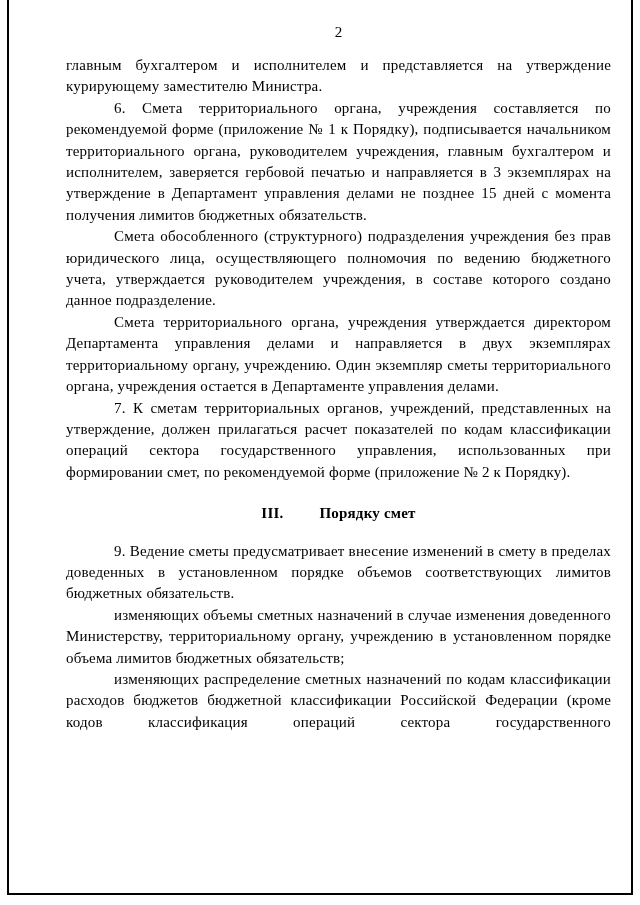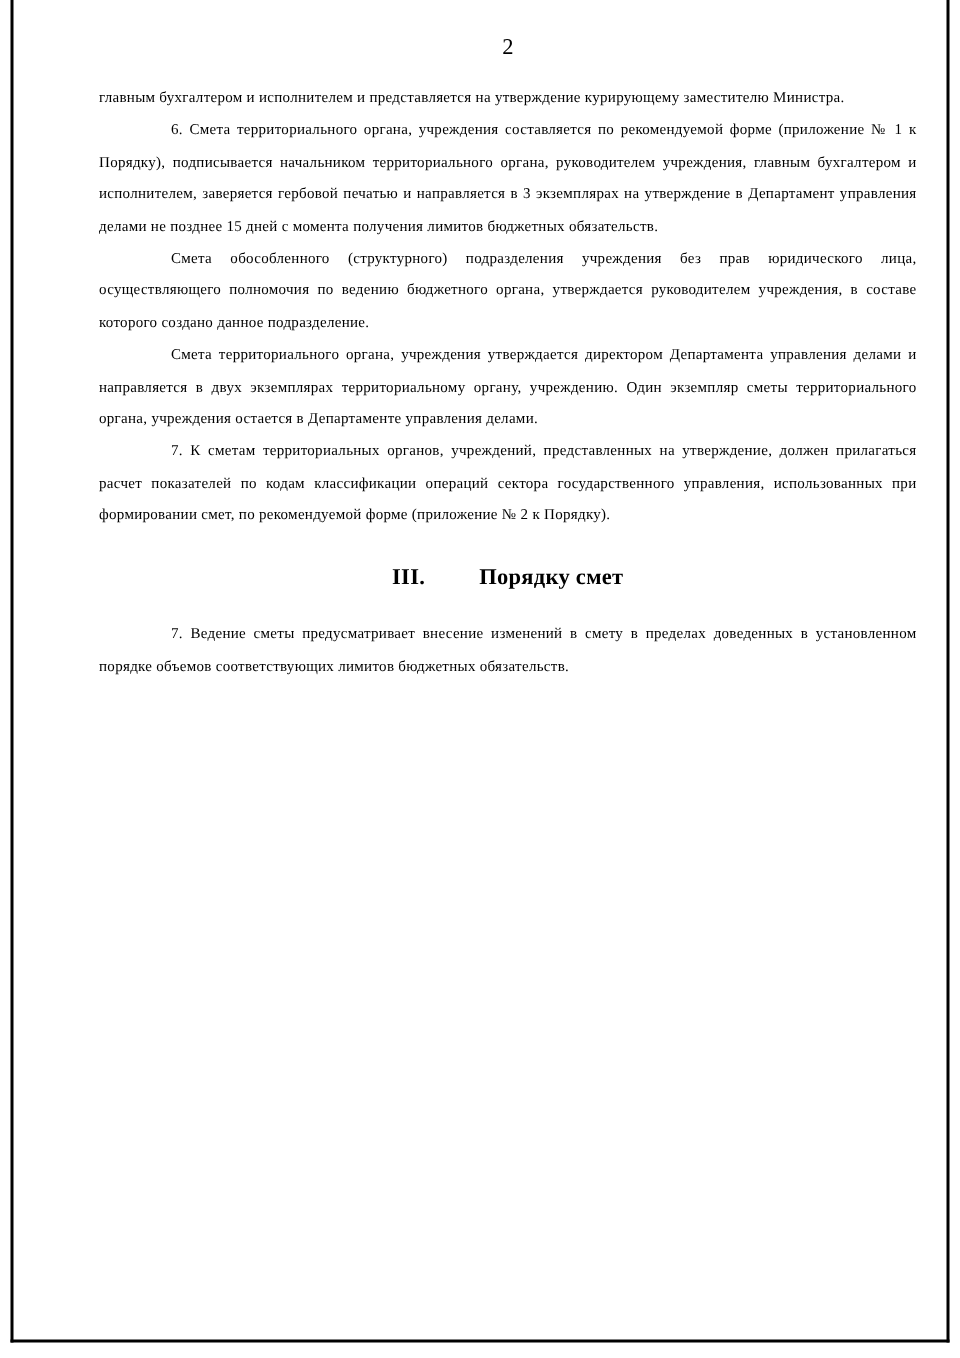--- a/index.html
+++ b/index.html
@@ -41,21 +41,21 @@
     width: 545px;
   }
   .page-num {
     text-align: center;
     font-size: 15px;
     margin-top: 24px;
     margin-bottom: 14px;
   }
   p.para {
     margin: 0;
-    font-size: 10px;
+    font-size: 15px;
     line-height: 21.4px;
     text-align: justify;
     text-indent: 48px;
     letter-spacing: 0.2px;
     hyphens: none;
   }
   p.para.no-indent {
     text-indent: 0;
   }
   p.para.cutoff {
@@ -82,28 +82,30 @@
 
 <div class="content">
 
   <div class="page-num">2</div>
 
   <p class="para no-indent">главным бухгалтером и исполнителем и представляется на утверждение курирующему заместителю Министра.</p>
 
   <p class="para">6. Смета территориального органа, учреждения составляется по рекомендуемой форме (приложение № 1 к Порядку), подписывается начальником территориального органа, руководителем учреждения, главным бухгалтером и исполнителем, заверяется гербовой печатью и направляется в 3 экземплярах на утверждение в Департамент управления делами не позднее 15 дней с момента получения лимитов бюджетных обязательств.</p>
 
 
-  <p class="para">Смета обособленного (структурного) подразделения учреждения без прав юридического лица, осуществляющего полномочия по ведению бюджетного органа, утверждается руководителем учреждения, в составе которого создано данное подразделение.</p>
+  <p class="para">Смета обособленного (структурного) подразделения учреждения без прав юридического лица, осуществляющего полномочия по ведению бюджетного учета, утверждается руководителем учреждения, в составе которого создано данное подразделение.</p>
 
   <p class="para">Смета территориального органа, учреждения утверждается директором Департамента управления делами и направляется в двух экземплярах территориальному органу, учреждению. Один экземпляр сметы территориального органа, учреждения остается в Департаменте управления делами.</p>
 
   <p class="para">7. К сметам территориальных органов, учреждений, представленных на утверждение, должен прилагаться расчет показателей по кодам классификации операций сектора государственного управления, использованных при формировании смет, по рекомендуемой форме (приложение № 2 к Порядку).</p>
 
   <div class="heading">
     <span class="num">III.</span><span>Порядку смет</span>
   </div>
 
-  <p class="para">7. Ведение сметы предусматривает внесение изменений в смету в пределах доведенных в установленном порядке объемов соответствующих лимитов бюджетных обязательств.</p>
+  <p class="para">9. Ведение сметы предусматривает внесение изменений в смету в пределах доведенных в установленном порядке объемов соответствующих лимитов бюджетных обязательств.</p>
 
 
+  <p class="para">изменяющих объемы сметных назначений в случае изменения доведенного Министерству, территориальному органу, учреждению в установленном порядке объема лимитов бюджетных обязательств;</p>
 
+  <p class="para cutoff">изменяющих распределение сметных назначений по кодам классификации расходов бюджетов бюджетной классификации Российской Федерации (кроме кодов классификация операций сектора государственного</p>
 
 </div>
 
 </body></html>

